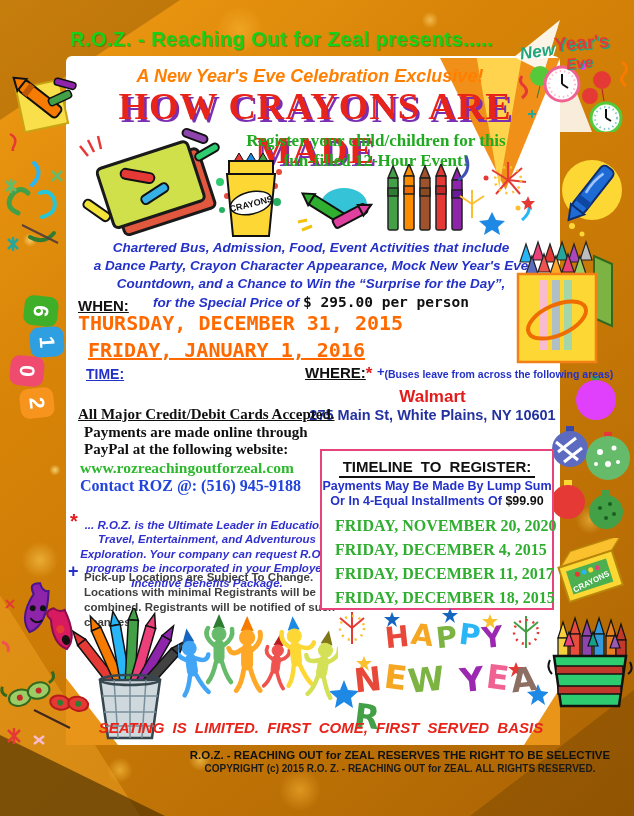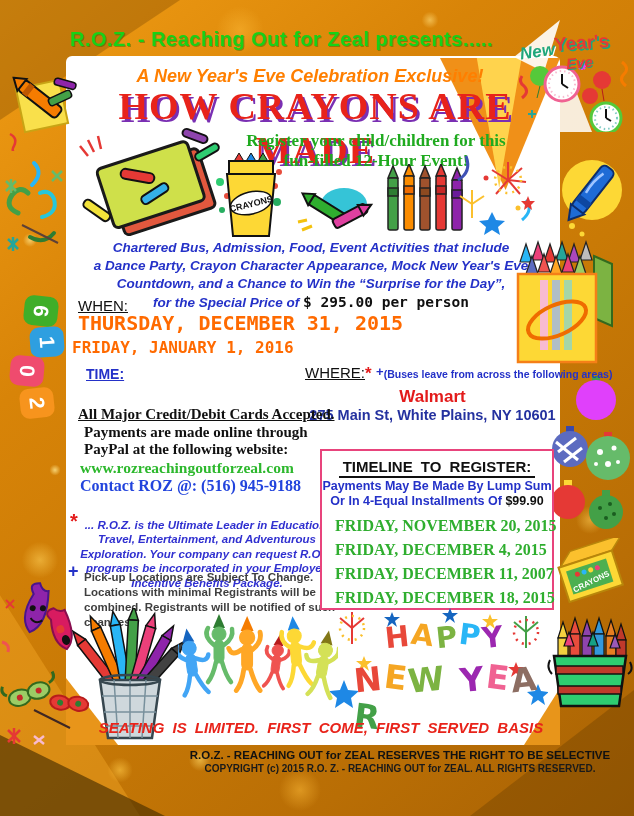--- a/index.html
+++ b/index.html
@@ -28,25 +28,25 @@
     letter-spacing:.5px;z-index:3;text-shadow:1px 1px 0 rgba(0,90,0,.35);}
   .subtitle{left:110px;top:66px;width:400px;text-align:center;font-size:18px;font-style:italic;
     font-weight:bold;color:#ff7f00;z-index:3;}
   .title{left:72px;top:84px;width:486px;text-align:center;font-size:38px;font-weight:bold;
     font-family:"Liberation Serif",serif;color:#e8231a;text-shadow:2.5px 2.5px 0 #7a2fb3;z-index:3;letter-spacing:1px;}
   .register{left:208px;top:131px;width:336px;text-align:center;color:#1faa1f;font-weight:bold;
     font-family:"Liberation Serif",serif;font-size:17px;line-height:20px;z-index:3;}
   .includes{left:80px;top:239px;width:462px;text-align:center;color:#2431c8;font-style:italic;
     font-weight:bold;font-size:13.5px;line-height:1.34;z-index:3;}
   .price{font-style:normal;color:#101010;font-family:"DejaVu Sans Mono",monospace;font-size:14.5px;}
-  .label-black{color:#101010;font-weight:normal;text-decoration:underline;font-size:15px;}
+  .label-black{color:#101010;font-weight:bold;text-decoration:underline;font-size:15px;}
   .when-label{left:78px;top:297px;z-index:3;}
   .date-orange{color:#ff6a00;font-family:"DejaVu Sans Mono",monospace;font-weight:bold;z-index:3;white-space:nowrap;}
   .date1{left:78px;top:311px;font-size:20px;}
-  .date2{left:72px;top:338px;font-size:16px;}
+  .date2{left:88px;top:338px;font-size:20px;text-decoration:underline;}
   .time-label{left:86px;top:366px;color:#2431c8;font-weight:bold;text-decoration:underline;font-size:14px;z-index:3;}
   .time-value{left:78px;top:381px;font-size:20px;}
   .where{left:305px;top:364px;width:255px;z-index:3;}
   .where-line{white-space:nowrap;}
   .where-ast{color:#e31b1b;font-size:17px;font-weight:bold;vertical-align:top;}
   .where-plus{color:#2431c8;font-size:13px;font-weight:bold;vertical-align:top;}
   .where-note{color:#2431c8;font-size:10.5px;font-weight:bold;}
   .venue{margin-top:3px;text-align:center;color:#e31b1b;font-weight:bold;font-size:17px;}
   .address{text-align:center;color:#24319f;font-weight:bold;font-size:14.5px;}
   .pay{z-index:3;font-family:"Liberation Serif",serif;}
@@ -300,23 +300,23 @@
   <div class="abs fn-plus-sym">+</div>
   <div class="abs fn-plus">Pick-up Locations are Subject To Change. Locations with minimal Registrants will be combined. Registrants will be notified of such changes.</div>
 
   <div class="abs timeline">
     <div class="tl-head"><span>TIMELINE TO REGISTER:</span></div>
     <div class="tl-pay">
       <div>Payments May Be Made By Lump Sum</div>
       <div><span>Or In 4-Equal Installments Of </span><span class="tl-amt">$99.90</span></div>
     </div>
     <div class="tl-dates">
-      <div>FRIDAY, NOVEMBER 20, 2015</div>
+      <div>FRIDAY, NOVEMBER 20, 2020</div>
       <div>FRIDAY, DECEMBER 4, 2015</div>
-      <div>FRIDAY, DECEMBER 11, 2007</div>
+      <div>FRIDAY, DECEMBER 11, 2017</div>
       <div>FRIDAY, DECEMBER 18, 2015</div>
     </div>
   </div>
 
   <div class="abs z3" style="left:72px;top:608px;">
     <svg width="115" height="135" viewBox="0 0 115 135">
       <g stroke="#111" stroke-width="1.5">
         <g transform="rotate(-38 57 95)">
             <polygon points="52,18 57,4 62,18" fill="#e53935"></polygon>
             <rect x="52" y="18" width="10" height="72" fill="#e53935"></rect>

